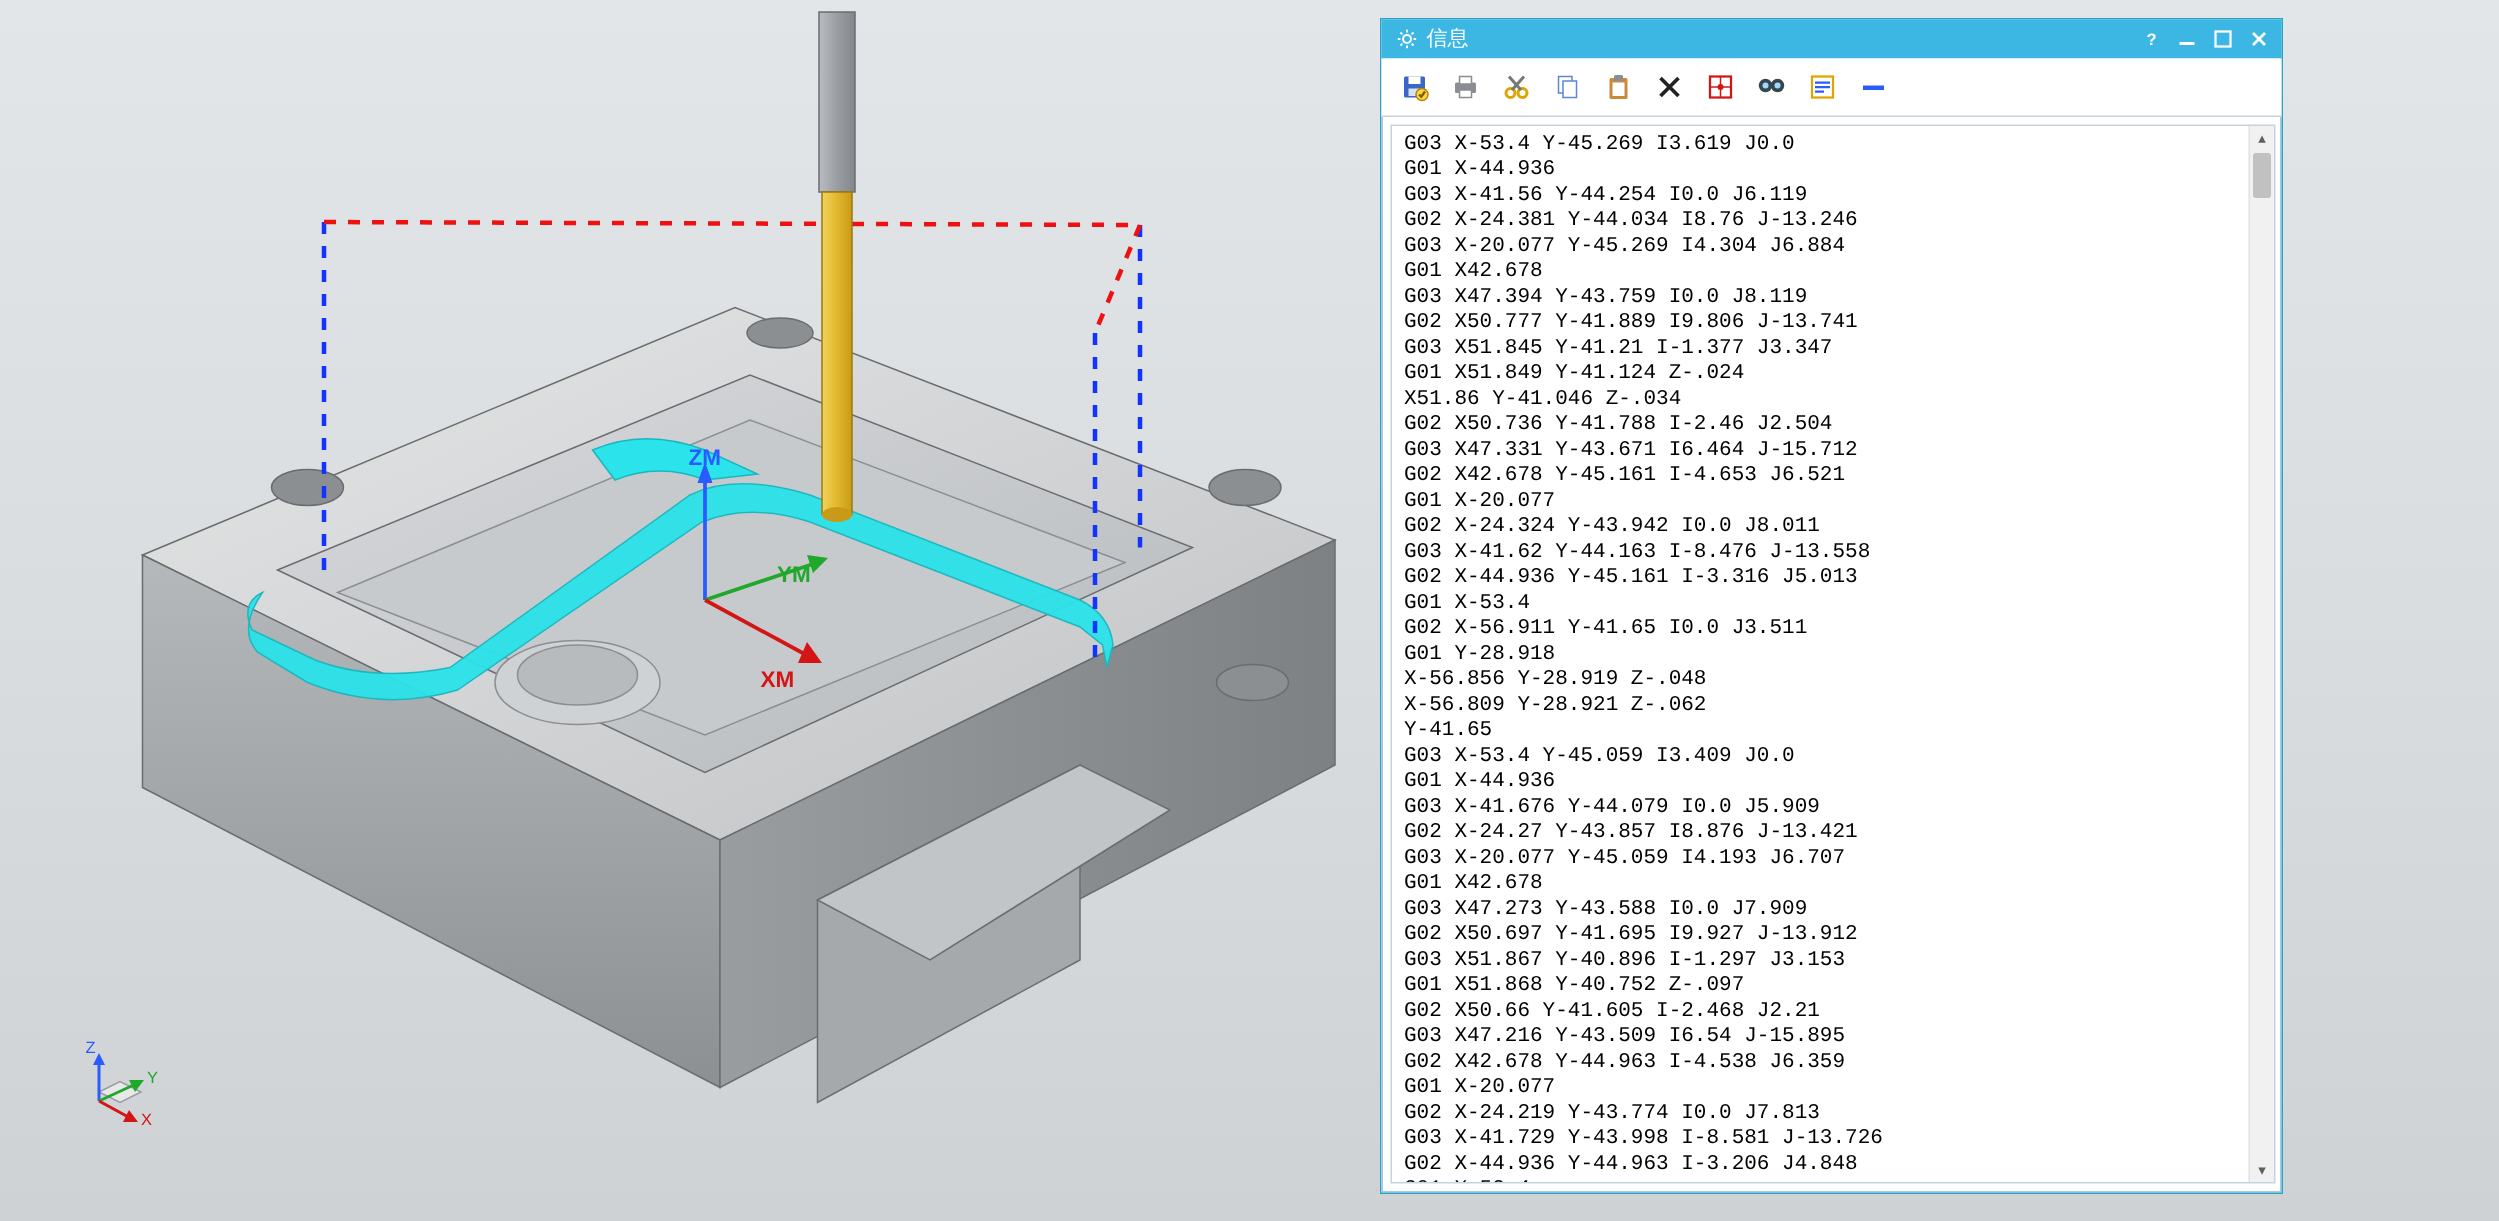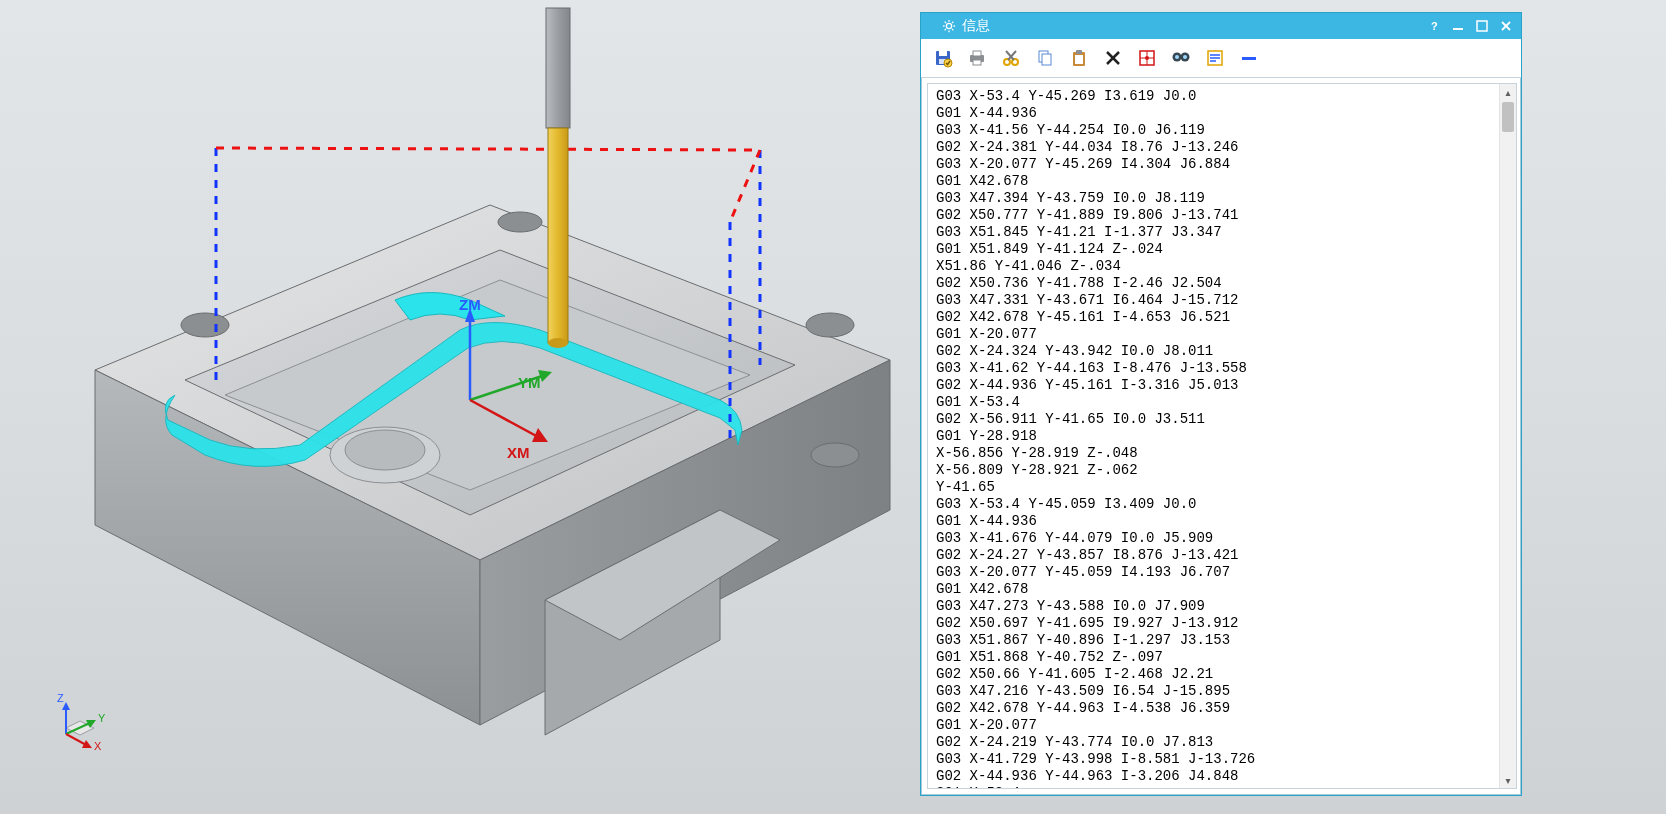--- a/index.html
+++ b/index.html
@@ -13,21 +13,21 @@
 
   
   #info-win{
     position:absolute;left:920px;top:12px;width:600px;height:782px;
     background:#fff;border:1px solid #2aa3c8;
     font-size:0;
     box-shadow:0 0 0 1px #a9cadb inset;
   }
   #info-title{
     height:26px;background:#3cb6e3;color:#fff;display:flex;align-items:center;
-    font-size:14px;padding:0 4px 0 21px;user-select:none;
+    font-size:14px;padding:0 4px 0 10px;user-select:none;
   }
   #info-title .gear{margin-right:6px;display:inline-flex;}
   #info-title .spacer{flex:1;}
   #info-title .winbtn{width:22px;height:18px;display:inline-flex;align-items:center;justify-content:center;margin-left:2px;color:#fff;}
   #info-toolbar{
     height:38px;background:#fff;border-bottom:1px solid #c8d4dc;
     display:flex;align-items:center;padding:0 6px;gap:0;
   }
   .tbtn{
     width:30px;height:30px;border:1px solid transparent;border-radius:2px;

